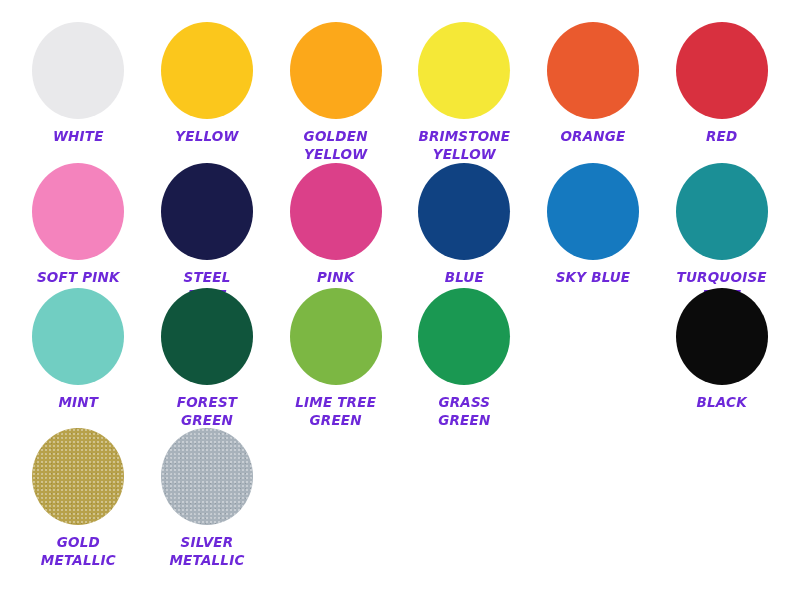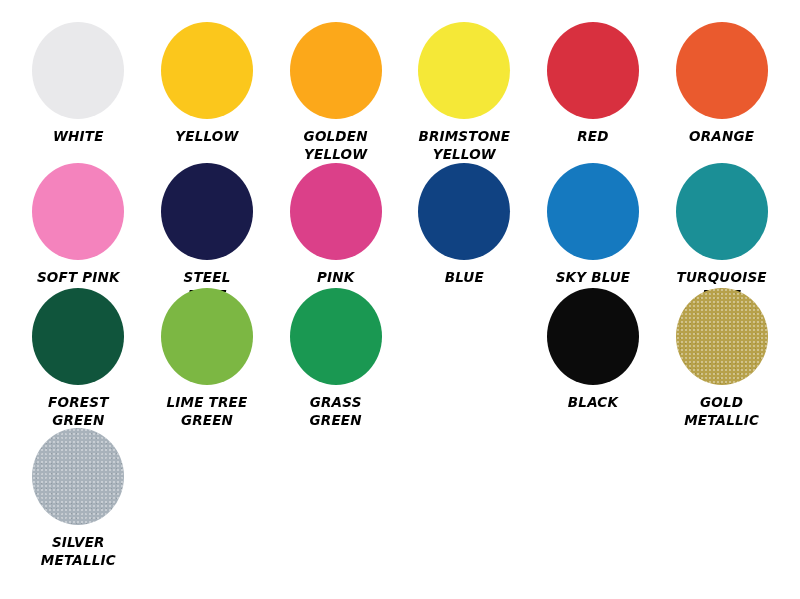--- a/index.html
+++ b/index.html
@@ -55,21 +55,21 @@
   }
 
   .swatch-label {
     margin-top: 9px;
     font-family: "DejaVu Sans", "Liberation Sans", sans-serif;
     font-size: 13.5px;
     font-weight: 700;
     font-style: italic;
     letter-spacing: 0.2px;
     line-height: 1.32;
-    color: #000000;
+    color: #6d28d9;
     text-align: center;
     text-transform: uppercase;
     white-space: pre-line;
     max-width: 126px;
   }
 
   
   .swatch-dot.metallic {
     position: relative;
     overflow: hidden;
@@ -104,26 +104,26 @@
         <div class="swatch-dot" title="GOLDEN YELLOW" style="background: rgb(252, 168, 26);"></div>
         <div class="swatch-label">GOLDEN
 YELLOW</div>
       </div>
       <div class="swatch-cell">
         <div class="swatch-dot" title="BRIMSTONE YELLOW" style="background: rgb(245, 232, 55);"></div>
         <div class="swatch-label">BRIMSTONE
 YELLOW</div>
       </div>
       <div class="swatch-cell">
+        <div class="swatch-dot" title="ORANGE" style="background: rgb(234, 90, 46);"></div>
+        <div class="swatch-label">ORANGE</div>
+      </div>
+      <div class="swatch-cell">
         <div class="swatch-dot" title="RED" style="background: rgb(216, 48, 63);"></div>
         <div class="swatch-label">RED</div>
-      </div>
-      <div class="swatch-cell">
-        <div class="swatch-dot" title="ORANGE" style="background: rgb(234, 90, 46);"></div>
-        <div class="swatch-label">ORANGE</div>
       </div>
       <div class="swatch-cell">
         <div class="swatch-dot" title="SOFT PINK" style="background: rgb(244, 131, 189);"></div>
         <div class="swatch-label">SOFT PINK</div>
       </div>
       <div class="swatch-cell">
         <div class="swatch-dot" title="STEEL BLUE" style="background: rgb(25, 27, 74);"></div>
         <div class="swatch-label">STEEL
 BLUE</div>
       </div>
@@ -136,20 +136,24 @@
         <div class="swatch-label">BLUE</div>
       </div>
       <div class="swatch-cell">
         <div class="swatch-dot" title="SKY BLUE" style="background: rgb(21, 121, 191);"></div>
         <div class="swatch-label">SKY BLUE</div>
       </div>
       <div class="swatch-cell">
         <div class="swatch-dot" title="TURQUOISE BLUE" style="background: rgb(27, 143, 150);"></div>
         <div class="swatch-label">TURQUOISE
 BLUE</div>
+      </div>
+      <div class="swatch-cell">
+        <div class="swatch-dot" title="MINT" style="background: rgb(113, 206, 194);"></div>
+        <div class="swatch-label">MINT</div>
       </div>
       <div class="swatch-cell">
         <div class="swatch-dot" title="FOREST GREEN" style="background: rgb(16, 85, 60);"></div>
         <div class="swatch-label">FOREST
 GREEN</div>
       </div>
       <div class="swatch-cell">
         <div class="swatch-dot" title="LIME TREE GREEN" style="background: rgb(124, 183, 67);"></div>
         <div class="swatch-label">LIME TREE
 GREEN</div>

